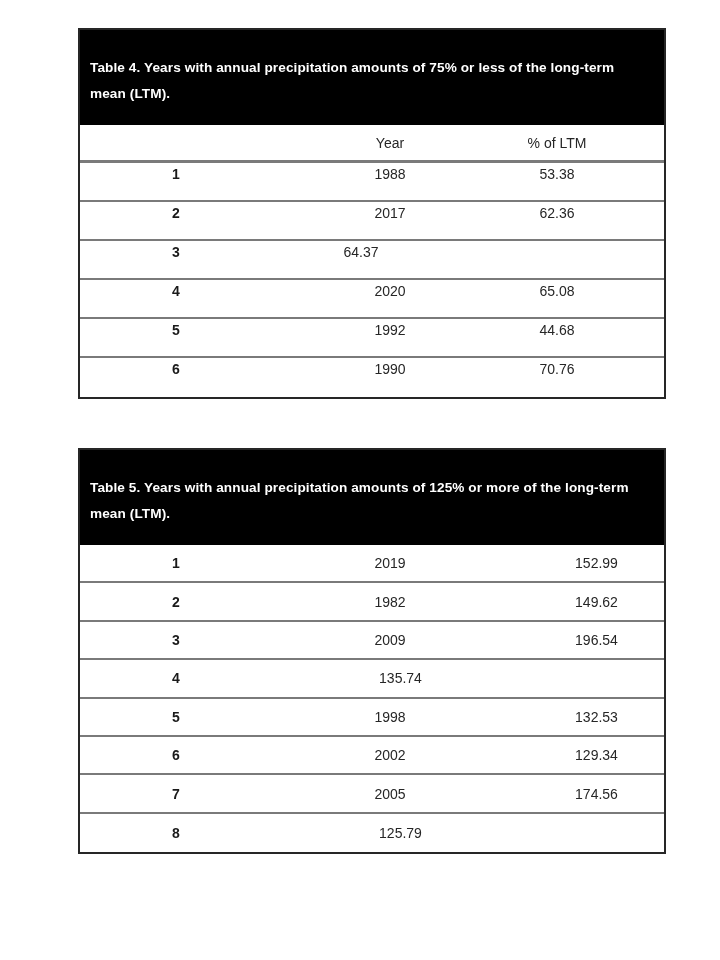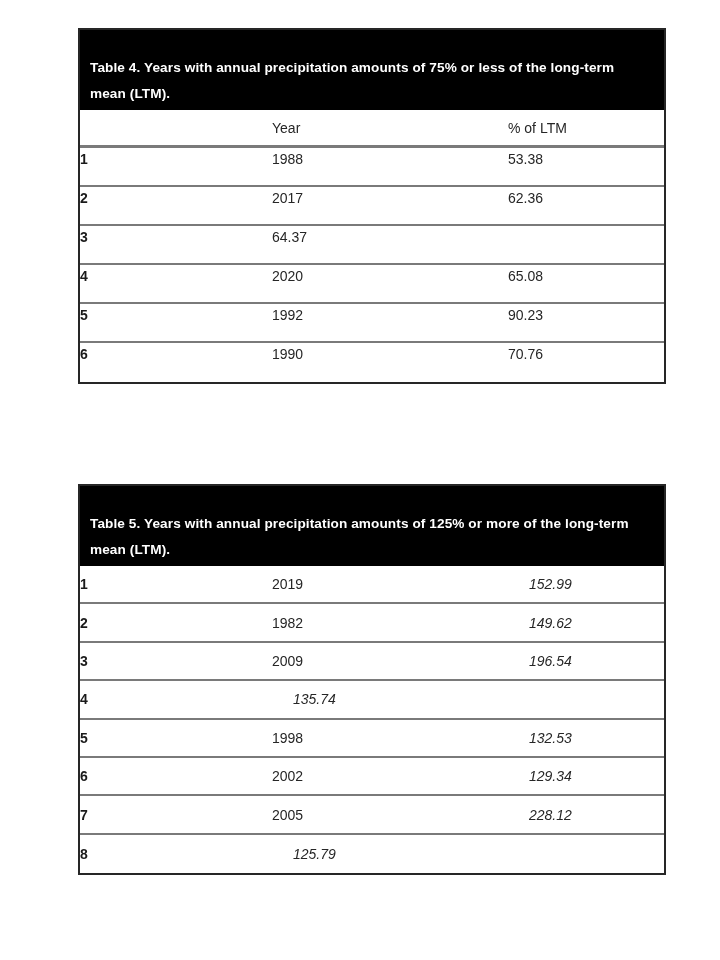--- a/index.html
+++ b/index.html
@@ -16,66 +16,66 @@
   }
   .tbl {
     position: absolute;
     left: 78px;
     width: 588px;
     box-sizing: border-box;
     border: 2px solid #262626;
     background: #ffffff;
   }
   .tbl-4 { top: 28px; }
-  .tbl-5 { top: 484px; }
+  .tbl-5 { top: 448px; }
 
   .tbl-title {
     box-sizing: border-box;
-    height: 80px;
+    height: 95px;
     background: #000000;
     color: #ffffff;
     font-weight: bold;
     font-size: 13.6px;
     line-height: 26px;
     padding: 25px 16px 0 10px;
     letter-spacing: 0.1px;
   }
 
   .row {
     display: grid;
     grid-template-columns: 192px 236px 1fr;
     box-sizing: border-box;
     color: #262626;
     font-size: 14px;
     border-bottom: 2px solid #7a7a7a;
   }
   .row:last-child { border-bottom: none; }
 
-  .cell { text-align: left; }
+  .cell { text-align: center; }
   .cell.rank { font-weight: bold; color: #1a1a1a; }
 
   
   .tbl-4 .hdr-row {
     height: 38px;
     align-items: center;
     border-bottom: 3px solid #7a7a7a;
   }
   .tbl-4 .data-row {
     height: 39px;
     align-items: start;
   }
   .tbl-4 .data-row .cell { padding-top: 3px; }
   .tbl-4 .cell.pct { padding-right: 58px; }
 
   
   .tbl-5 .data-row {
     height: 38.4px;
     align-items: center;
   }
-  .tbl-5 .cell.pct { padding-left: 21px; font-style: italic; }
+  .tbl-5 .cell.pct { padding-left: 21px; }
 </style>
 </head>
 <body>
 
 <div class="page">
 
   <section class="tbl tbl-4">
     <header class="tbl-title">Table 4. Years with annual precipitation amounts of 75% or less of the long-term mean (LTM).</header>
     <div>
       <div class="row hdr-row">
@@ -98,21 +98,21 @@
         <div class="cell pct">64.37</div>
       </div>
       <div class="row data-row">
         <div class="cell rank">4</div>
         <div class="cell year">2020</div>
         <div class="cell pct">65.08</div>
       </div>
       <div class="row data-row">
         <div class="cell rank">5</div>
         <div class="cell year">1992</div>
-        <div class="cell pct">90.23</div>
+        <div class="cell pct">44.68</div>
       </div>
       <div class="row data-row">
         <div class="cell rank">6</div>
         <div class="cell year">1990</div>
         <div class="cell pct">70.76</div>
       </div>
     </div>
   </section>
 
   <section class="tbl tbl-5">
@@ -143,21 +143,21 @@
         <div class="cell pct">132.53</div>
       </div>
       <div class="row data-row">
         <div class="cell rank">6</div>
         <div class="cell year">2002</div>
         <div class="cell pct">129.34</div>
       </div>
       <div class="row data-row">
         <div class="cell rank">7</div>
         <div class="cell year">2005</div>
-        <div class="cell pct">228.12</div>
+        <div class="cell pct">174.56</div>
       </div>
       <div class="row data-row">
         <div class="cell rank">8</div>
         <div class="cell pct">125.79</div>
       </div>
     </div>
   </section>
 
 </div>
 

